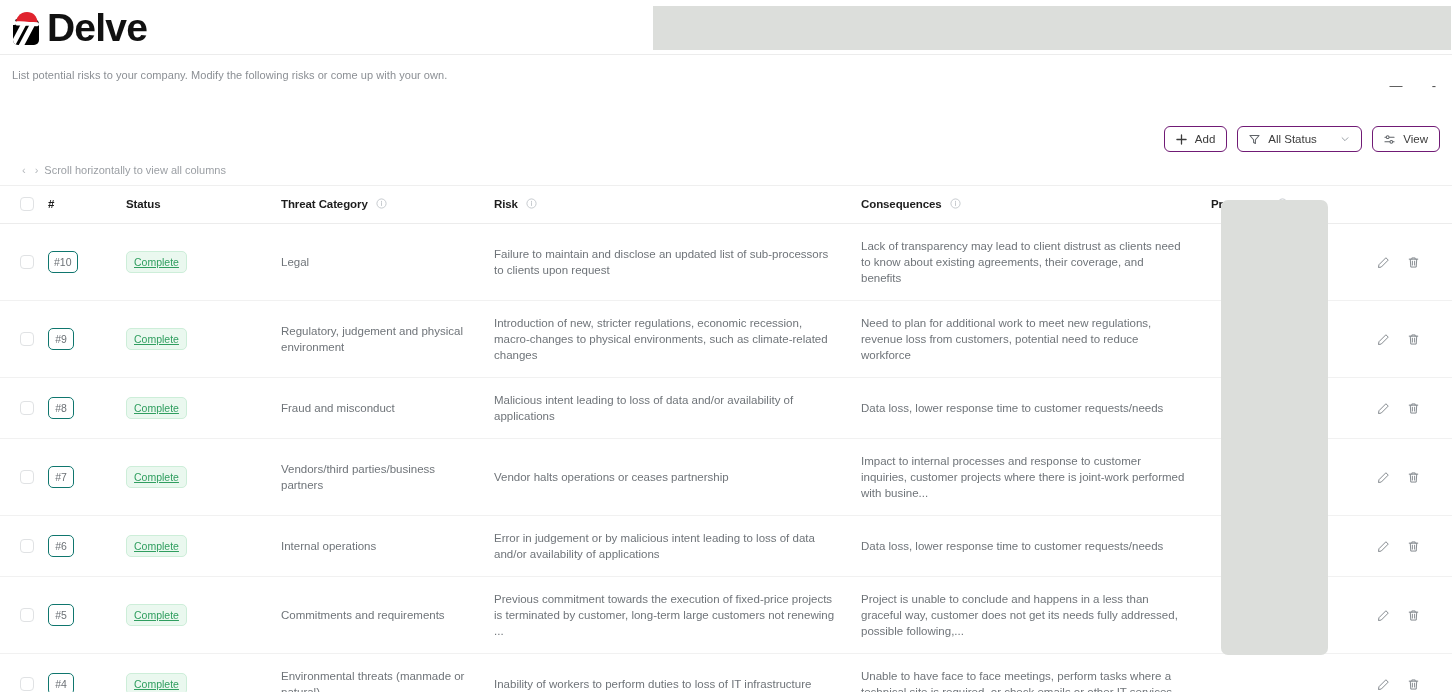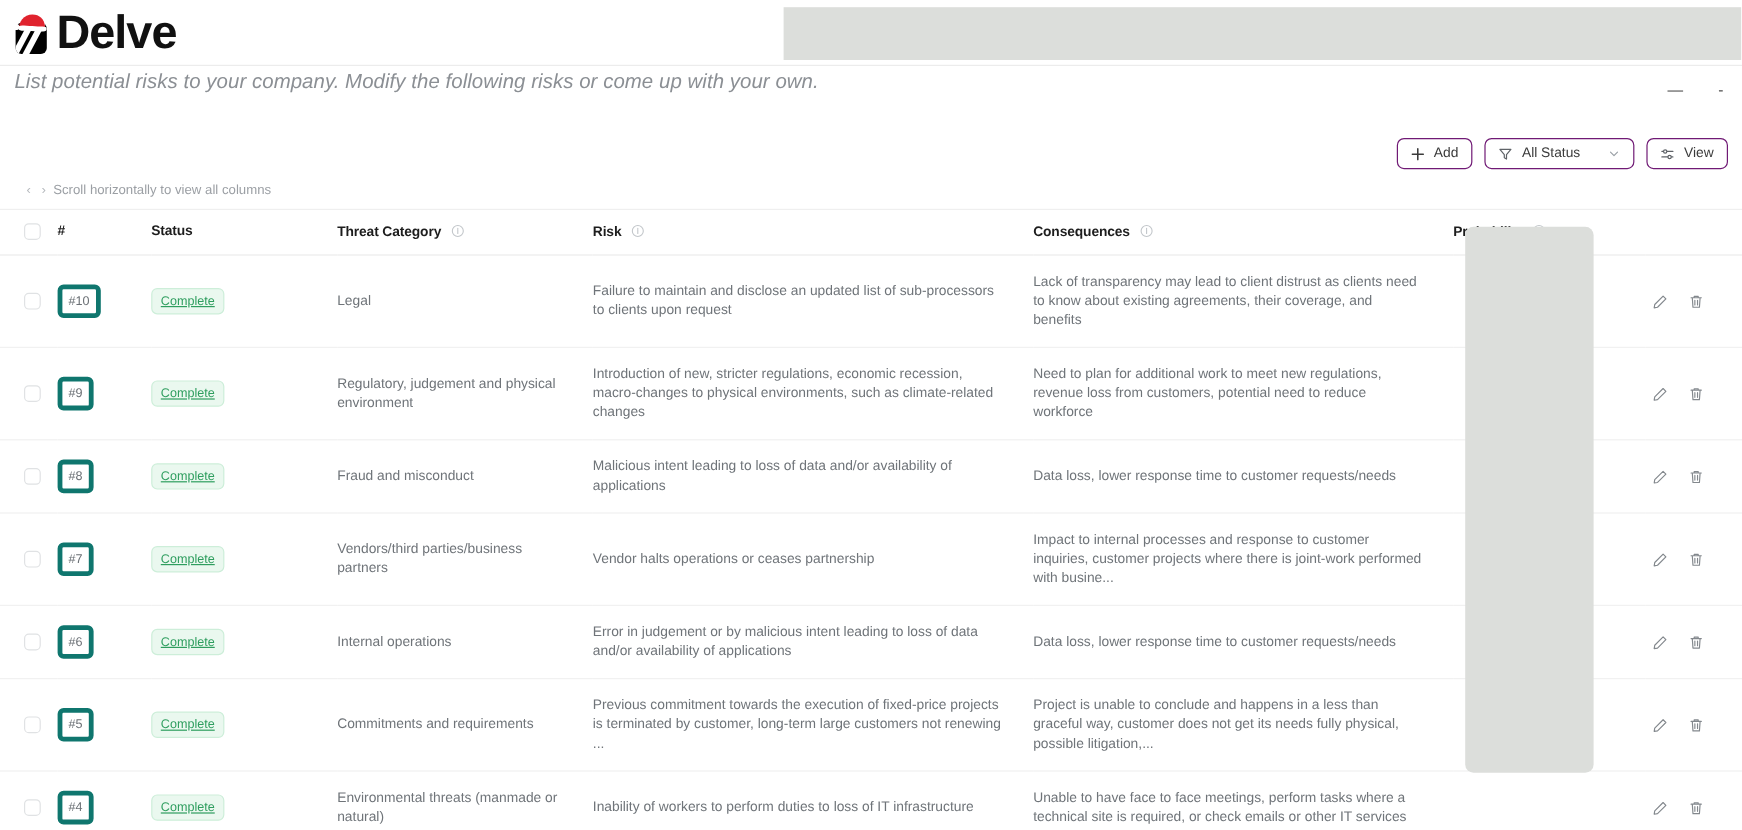--- a/index.html
+++ b/index.html
@@ -73,25 +73,24 @@
   }
   .page-title {
     font-size: 15px;
     font-weight: bold;
     color: #111;
     margin-top: -4px;
     line-height: 22px;
     letter-spacing: -0.2px;
   }
   .page-sub {
-    font-size: 17px;
+    font-size: 11px;
     color: #8b8f94;
-    margin-top: 3px;
+    margin-top: 14px;
     letter-spacing: 0.05px;
-    font-style: italic;
   }
   .win-controls {
     position: absolute;
     right: 10px; top: 8px;
     display: flex; align-items: center; gap: 22px;
   }
   .win-btn {
     width: 16px; height: 16px;
     display: flex; align-items: center; justify-content: center;
     color: #4a4a4a;
@@ -183,21 +182,21 @@
     border: 1px solid #e0e2e4;
     border-radius: 4px;
     background: #fff;
     cursor: pointer;
   }
   .num-pill {
     display: inline-block;
     min-width: 26px;
     text-align: center;
     padding: 2px 5px;
-    border: 4px solid #0f766e;
+    border: 1px solid #0f766e;
     border-radius: 5px;
     font-size: 10.5px;
     color: #6b7075;
     background: #fff;
   }
   .status-badge {
     display: inline-block;
     padding: 2px 7px;
     border: 1px solid #cdeed9;
     border-radius: 5px;
@@ -468,21 +467,21 @@
           </td>
         </tr>
         <tr>
           <td class="c-check">
             <div class="ckbox"></div>
           </td>
           <td class="c-num"><span class="num-pill">#5</span></td>
           <td class="c-stat"><span class="status-badge">Complete</span></td>
           <td class="c-threat">Commitments and requirements</td>
           <td class="c-risk">Previous commitment towards the execution of fixed-price projects is terminated by customer, long-term large customers not renewing ...</td>
-          <td class="c-cons">Project is unable to conclude and happens in a less than graceful way, customer does not get its needs fully physical, possible litigation,...</td>
+          <td class="c-cons">Project is unable to conclude and happens in a less than graceful way, customer does not get its needs fully addressed, possible following,...</td>
           <td class="c-prob"></td>
           <td class="c-act">
             <div class="actions">
               <span class="act-ico">
                 <svg width="13" height="13" viewBox="0 0 14 14">
                   <path d="M9.6 1.9l2.5 2.5L4.6 11.9 1.6 12.4l.5-3z" fill="none" stroke="#83888d" stroke-width="1.05" stroke-linejoin="round"></path>
                 </svg>
               </span>
               <span class="act-ico">
                 <svg width="13" height="13" viewBox="0 0 14 14">

